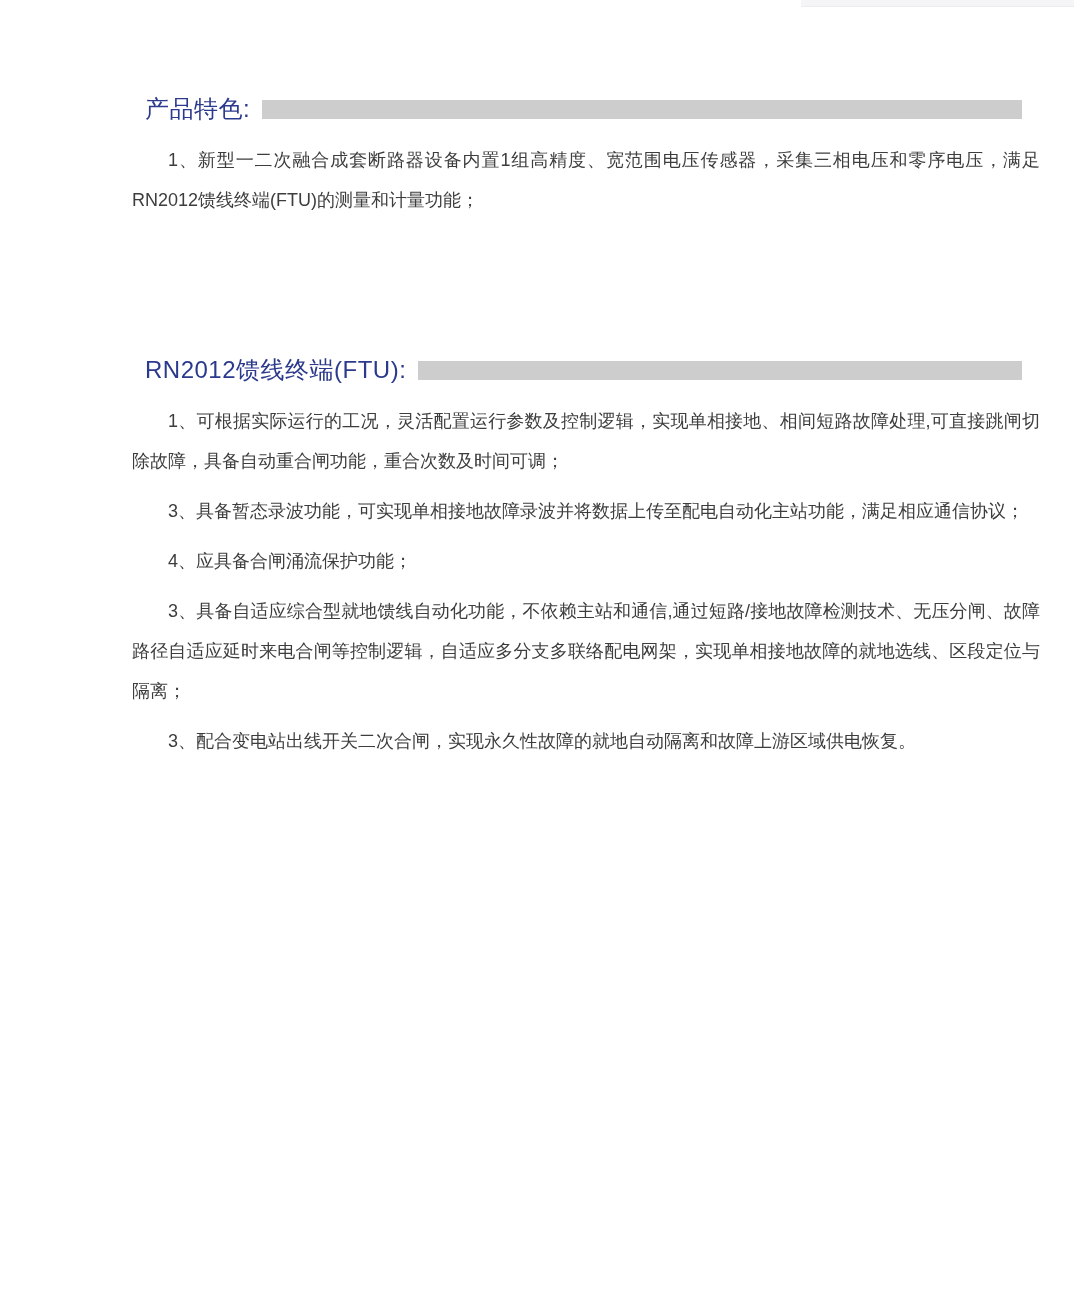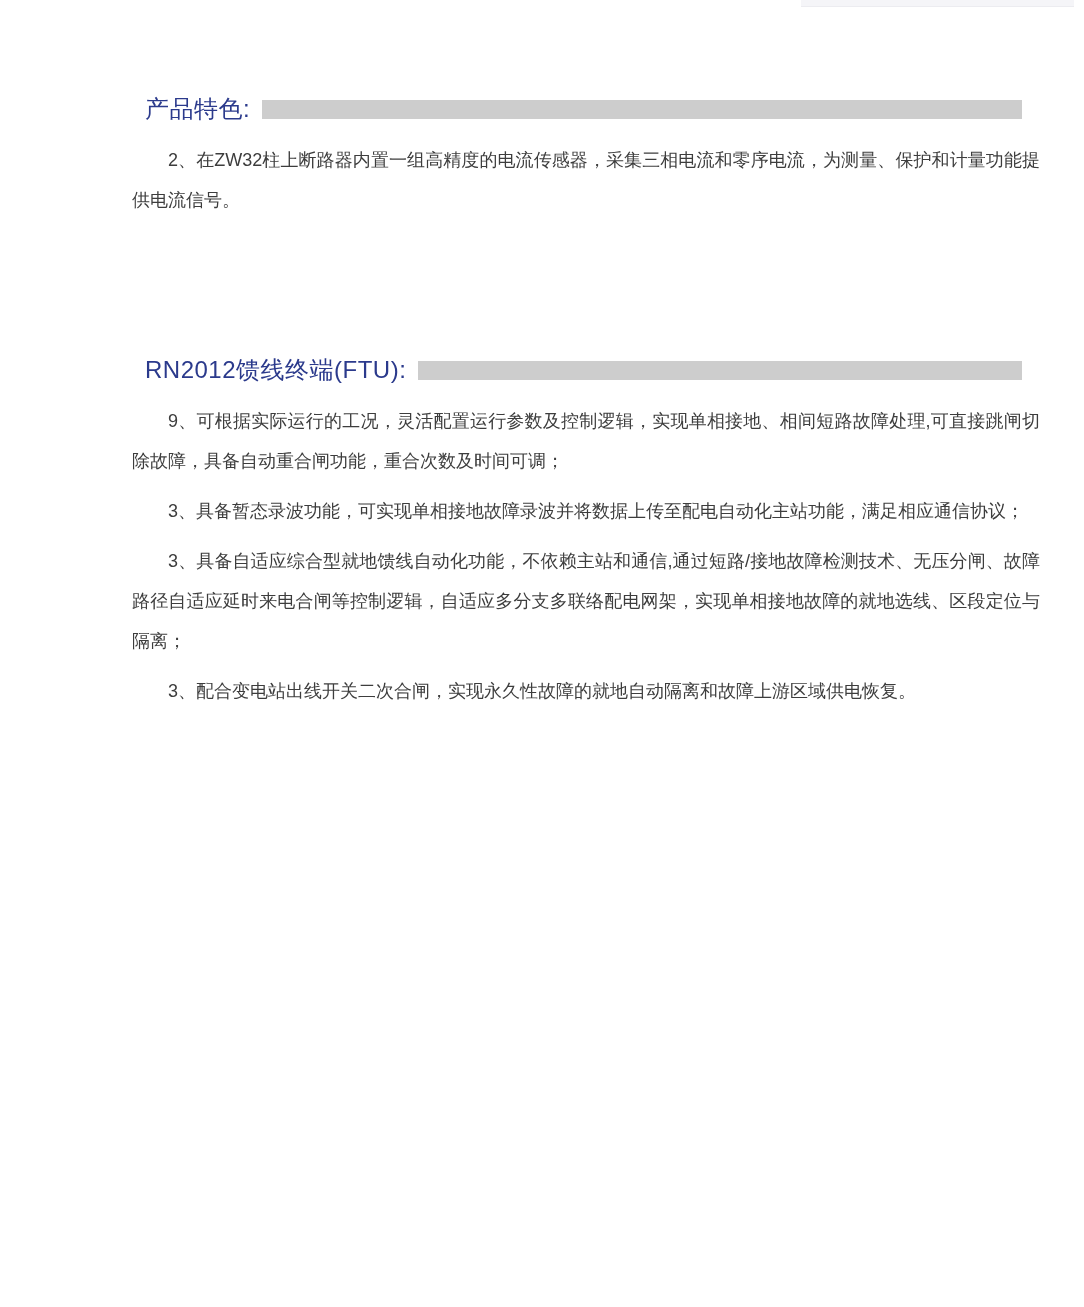--- a/index.html
+++ b/index.html
@@ -61,27 +61,28 @@
 
 <div class="page">
 
   <div class="top-decor"></div>
 
   <section class="section sec-1">
     <div class="heading-row">
       <span class="heading-text">产品特色:</span>
       <span class="heading-bar"></span>
     </div>
-    <p class="para">2、在ZW32柱上断路器内置一组高精度的电流传感器，采集三相电流和零序电流，为测量、保护和计量功能提供电流信号。</p>
+    <p class="para">1、新型一二次融合成套断路器设备内置1组高精度、宽范围电压传感器，采集三相电压和零序电压，满足RN2012馈线终端(FTU)的测量和计量功能；</p>
   </section>
 
   <section class="section sec-2">
     <div class="heading-row">
       <span class="heading-text">RN2012馈线终端(FTU):</span>
       <span class="heading-bar"></span>
     </div>
-    <p class="para">9、可根据实际运行的工况，灵活配置运行参数及控制逻辑，实现单相接地、相间短路故障处理,可直接跳闸切除故障，具备自动重合闸功能，重合次数及时间可调；</p>
+    <p class="para">1、可根据实际运行的工况，灵活配置运行参数及控制逻辑，实现单相接地、相间短路故障处理,可直接跳闸切除故障，具备自动重合闸功能，重合次数及时间可调；</p>
     <p class="para">3、具备暂态录波功能，可实现单相接地故障录波并将数据上传至配电自动化主站功能，满足相应通信协议；</p>
+    <p class="para">4、应具备合闸涌流保护功能；</p>
     <p class="para">3、具备自适应综合型就地馈线自动化功能，不依赖主站和通信,通过短路/接地故障检测技术、无压分闸、故障路径自适应延时来电合闸等控制逻辑，自适应多分支多联络配电网架，实现单相接地故障的就地选线、区段定位与隔离；</p>
     <p class="para">3、配合变电站出线开关二次合闸，实现永久性故障的就地自动隔离和故障上游区域供电恢复。</p>
   </section>
 
 </div>
 
 </body></html>

